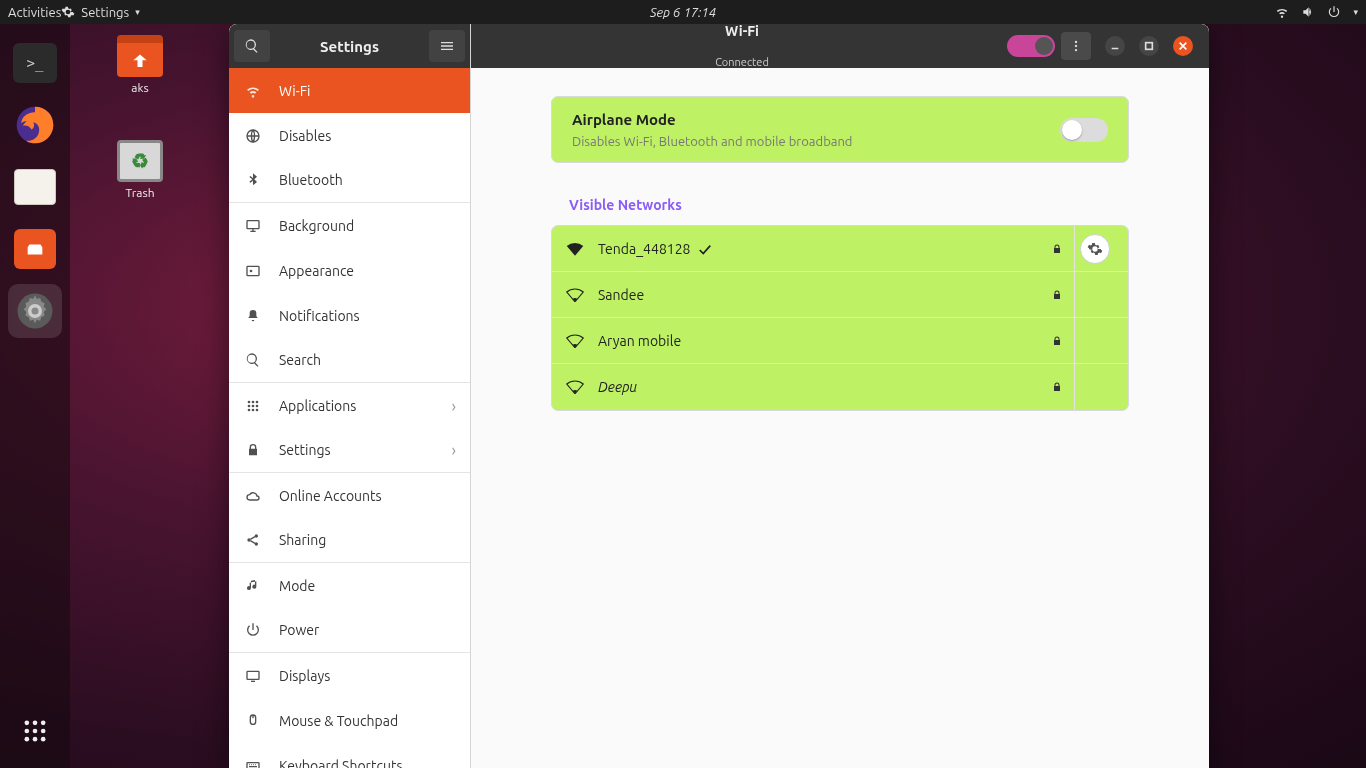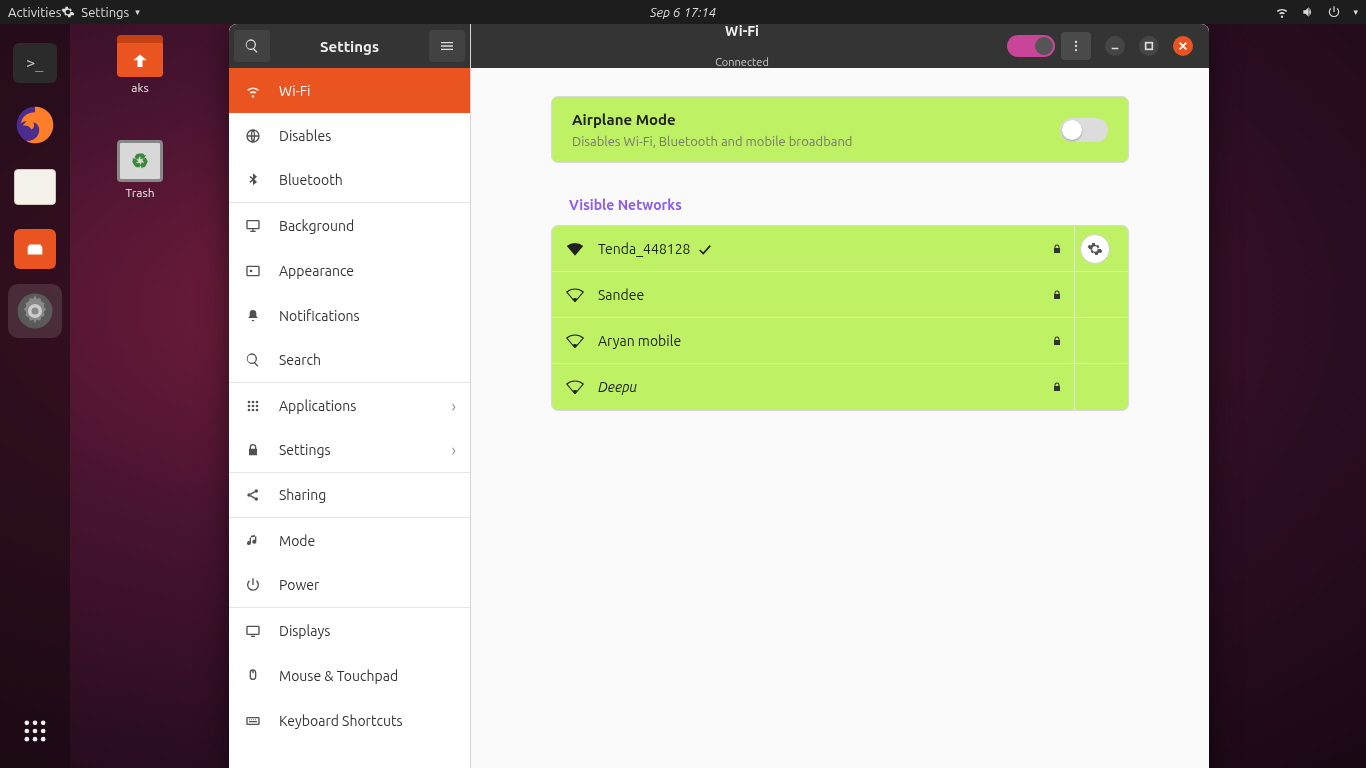--- a/index.html
+++ b/index.html
@@ -375,20 +375,28 @@
       </div>
       <div class="sidebar-item sep-after">
         <span class="si-icon">
             <svg viewBox="0 0 24 24">
               <path d="M7 10V8a5 5 0 1110 0v2h1v10H6V10h1zm2 0h6V8a3 3 0 10-6 0v2z"></path>
             </svg>
           </span>
         <span>Settings</span>
         <span class="chev">›</span>
       </div>
+      <div class="sidebar-item">
+        <span class="si-icon">
+            <svg viewBox="0 0 24 24">
+              <path d="M7 18a4 4 0 010-8 6 6 0 0111 2 3 3 0 010 6H7z" fill="none" stroke="currentColor" stroke-width="2"></path>
+            </svg>
+          </span>
+        <span>Online Accounts</span>
+      </div>
       <div class="sidebar-item sep-after">
         <span class="si-icon">
             <svg viewBox="0 0 24 24">
               <circle cx="6" cy="12" r="2.5"></circle>
               <circle cx="17" cy="6" r="2.5"></circle>
               <circle cx="17" cy="18" r="2.5"></circle>
               <path d="M8 11l7-4M8 13l7 4" stroke="currentColor" stroke-width="2"></path>
             </svg>
           </span>
         <span>Sharing</span>

